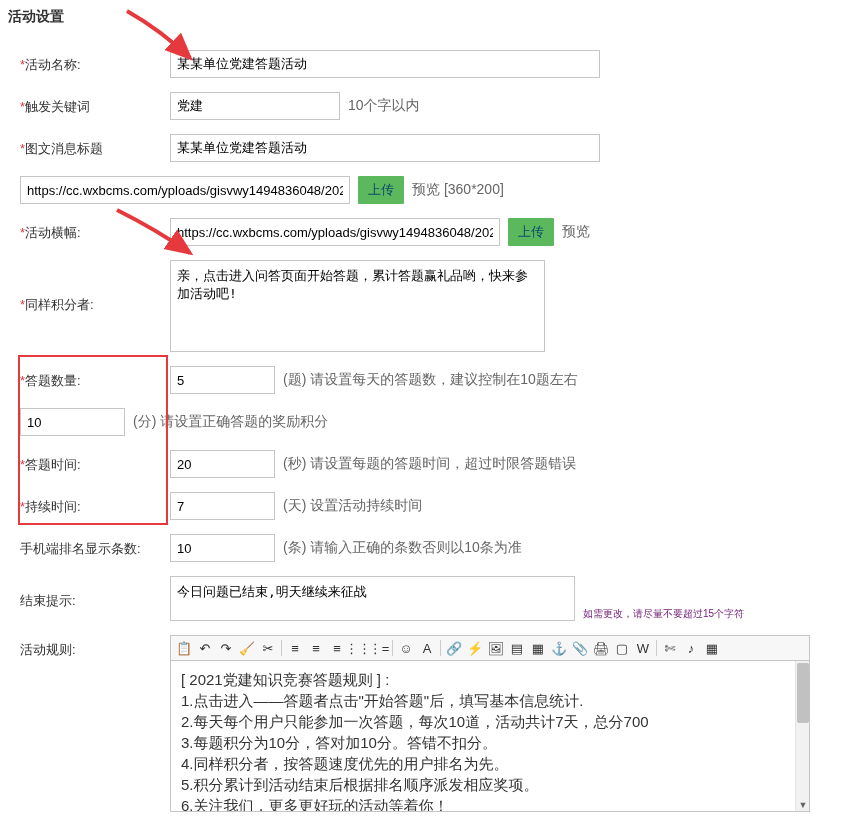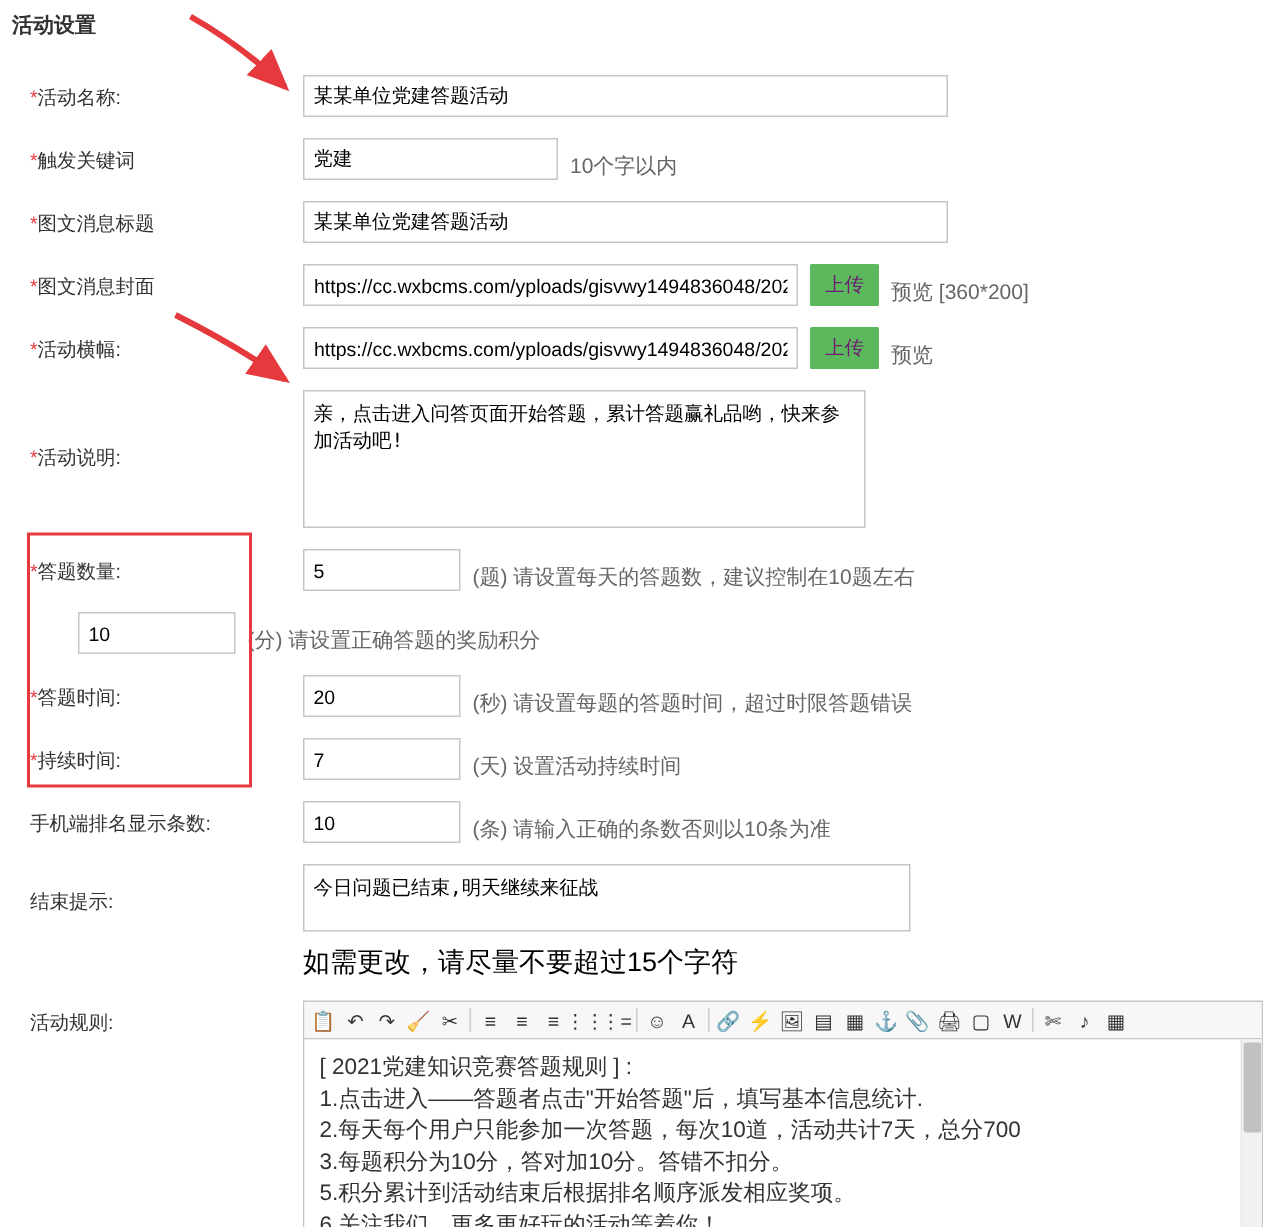--- a/index.html
+++ b/index.html
@@ -26,24 +26,23 @@
     }
     .label {
       width: 150px;
       padding-top: 6px;
       flex-shrink: 0;
       font-size: 13px;
     }
     .req { color: #e6393d; }
     .field {
       display: flex;
-      align-items: flex-end;
+      align-items: center;
       gap: 8px;
       flex-wrap: wrap;
-      margin-left: 32px;
     }
     input[type="text"] {
       border: 1px solid #c5c5c5;
       padding: 4px 6px;
       font-size: 13px;
       height: 28px;
     }
     input.w-large { width: 430px; }
     input.w-med   { width: 170px; }
     input.w-url   { width: 330px; }
@@ -52,29 +51,29 @@
       border: 1px solid #c5c5c5;
       padding: 6px;
       font-size: 13px;
       width: 375px;
       height: 92px;
       resize: none;
     }
     textarea.end-hint { width: 405px; height: 45px; }
     .btn-upload {
       background: #5cb85c;
-      color: #701a75;
+      color: #0c4a6e;
       border: none;
       padding: 5px 10px;
       font-size: 13px;
       cursor: pointer;
       border-radius: 1px;
     }
     .hint { color: #666; font-size: 14px; }
-    .hint-right { color: #000000; font-size: 18px; }
+    .hint-right { color: #701a75; font-size: 10px; }
 
     
     .red-box {
       position: absolute;
       left: 18px;
       top: 355px;
       width: 150px;
       height: 170px;
       border: 2px solid #e6393d;
       pointer-events: none;
@@ -198,39 +197,38 @@
   </div>
 
   <div class="form-row">
     <div class="label"><span class="req">*</span><span>图文消息标题</span></div>
     <div class="field">
       <input type="text" class="w-large" value="某某单位党建答题活动" style="">
     </div>
   </div>
 
   <div class="form-row">
-    <div class="label"><span class="req">*</span><span>图文消息封面</span></div>
     <div class="field">
       <input type="text" class="w-url" value="https://cc.wxbcms.com/yploads/gisvwy1494836048/202" style="">
       <button class="btn-upload">上传</button>
       <span class="hint">预览 [360*200]</span>
     </div>
   </div>
 
   <div class="form-row">
     <div class="label"><span class="req">*</span><span>活动横幅:</span></div>
     <div class="field">
       <input type="text" class="w-url" value="https://cc.wxbcms.com/yploads/gisvwy1494836048/202" style="">
       <button class="btn-upload">上传</button>
       <span class="hint">预览</span>
     </div>
   </div>
 
   <div class="form-row">
-    <div class="label" style="padding-top:36px;"><span class="req">*</span><span>活动说明:</span></div>
+    <div class="label" style="padding-top:36px;"><span class="req">*</span><span>同样积分者:</span></div>
     <div class="field">
       <textarea style="">亲，点击进入问答页面开始答题，累计答题赢礼品哟，快来参加活动吧!</textarea>
     </div>
   </div>
 
   <div class="form-row">
     <div class="label"><span class="req">*</span><span>答题数量:</span></div>
     <div class="field">
       <input type="text" class="w-small" value="5" style="">
       <span class="hint">(题) 请设置每天的答题数，建议控制在10题左右</span>
@@ -312,20 +310,21 @@
             <span class="tb-ico">✄</span>
             <span class="tb-ico">♪</span>
             <span class="tb-ico">▦</span>
           </div>
         <div class="editor-body">
           <div id="rules-lines">
               <div class="rule-line">[ 2021党建知识竞赛答题规则 ] :</div>
               <div class="rule-line">1.点击进入——答题者点击"开始答题"后，填写基本信息统计.</div>
               <div class="rule-line">2.每天每个用户只能参加一次答题，每次10道，活动共计7天，总分700</div>
               <div class="rule-line">3.每题积分为10分，答对加10分。答错不扣分。</div>
+              <div class="rule-line">4.同样积分者，按答题速度优先的用户排名为先。</div>
               <div class="rule-line">5.积分累计到活动结束后根据排名顺序派发相应奖项。</div>
               <div class="rule-line">6.关注我们，更多更好玩的活动等着你！</div>
             </div>
           <div class="scrollbar-v">
             <div class="btn up">▲</div>
             <div class="thumb"></div>
             <div class="btn down">▼</div>
           </div>
         </div>
       </div>

